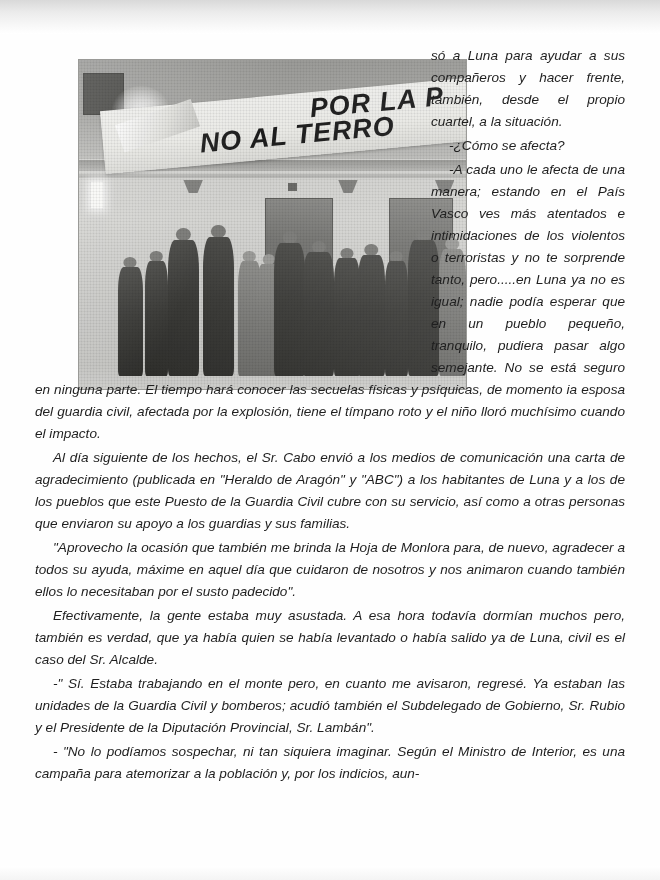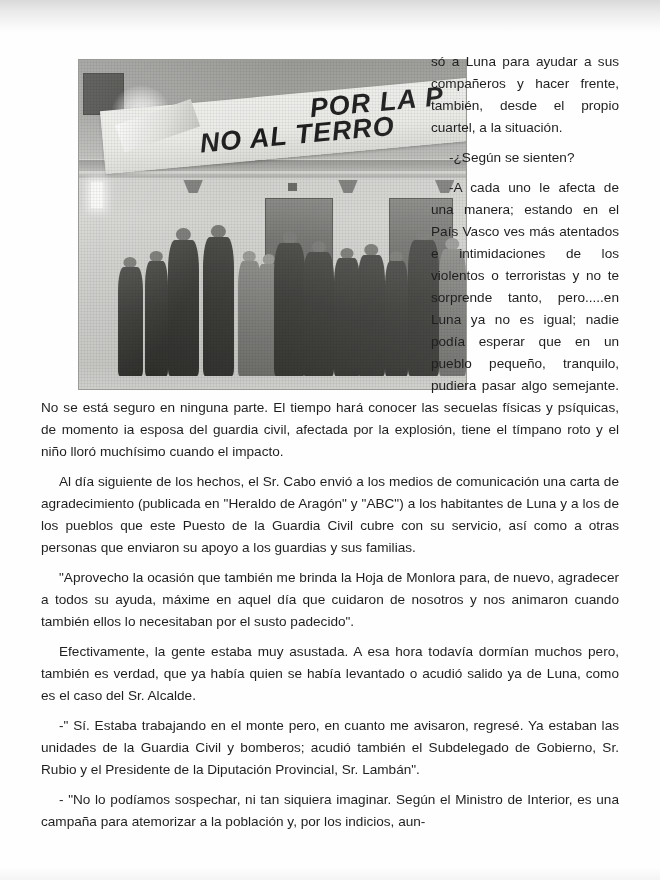--- a/index.html
+++ b/index.html
@@ -219,22 +219,23 @@
     left: 33px;
     top: 43px;
     width: 594px;
     font-size: 13.6px;
     line-height: 22px;
     color: #1f1f1f;
     text-align: justify;
     text-justify: inter-word;
   }
   #article p {
-    margin: 8px;
+    margin: 2px;
     text-indent: 18px;
+    font-style: italic;
   }
   #article p.noindent { text-indent: 0; }
   
   #photo-float {
     float: left;
     width: 398px;
     height: 336px;
     shape-margin: 0;
   }
   #page-number {
@@ -333,24 +334,24 @@
         <div class="body" style="height:92%;"></div>
       </div>
 
     <div class="ph-wash"></div>
     <div class="ph-halftone"></div>
   </figure>
 
   <article id="article">
     <div id="photo-float"></div>
     <p class="noindent">só a Luna para ayudar a sus compañeros y hacer frente, también, desde el propio cuartel, a la situación.</p>
-    <p>-¿Según se sienten?</p>
+    <p>-¿Cómo se afecta?</p>
     <p>-A cada uno le afecta de una manera; estando en el País Vasco ves más atentados e intimidaciones de los violentos o terroristas y no te sorprende tanto, pero.....en Luna ya no es igual; nadie podía esperar que en un pueblo pequeño, tranquilo, pudiera pasar algo semejante.  No se está seguro en ninguna parte. El tiempo hará conocer las secuelas físicas y psíquicas, de momento ia esposa del guardia civil, afectada por la explosión, tiene el tímpano roto y el niño lloró muchísimo cuando el impacto.</p>
     <p>Al día siguiente de los hechos, el Sr. Cabo envió a los medios de comunicación una carta de agradecimiento (publicada en "Heraldo de Aragón" y "ABC") a los habitantes de Luna y a los de los pueblos que este Puesto de la Guardia Civil cubre con su servicio, así como a otras personas que enviaron su apoyo a los guardias y sus familias.</p>
     <p>"Aprovecho la ocasión que también me brinda la Hoja de Monlora para, de nuevo, agradecer a todos su ayuda, máxime en aquel día que cuidaron de nosotros y nos animaron cuando también ellos lo necesitaban por el susto padecido".</p>
-    <p>Efectivamente, la gente estaba muy asustada. A esa hora todavía dormían muchos pero, también es verdad, que ya había quien se había levantado o acudió salido ya de Luna, como es el caso del Sr. Alcalde.</p>
+    <p>Efectivamente, la gente estaba muy asustada. A esa hora todavía dormían muchos pero, también es verdad, que ya había quien se había levantado o había salido ya de Luna, civil es el caso del Sr. Alcalde.</p>
     <p>-" Sí. Estaba trabajando en el monte pero, en cuanto me avisaron, regresé. Ya estaban las unidades de la Guardia Civil y bomberos; acudió también el Subdelegado de Gobierno, Sr. Rubio y el Presidente de la Diputación Provincial, Sr. Lambán".</p>
     <p>- "No lo podíamos sospechar, ni tan siquiera imaginar. Según el Ministro de Interior, es una campaña para atemorizar a la población y, por los indicios, aun-</p>
   </article>
 
   <div id="page-number">2</div>
   <div id="scan-bottom-tint"></div>
 </div>
 
 </body></html>

